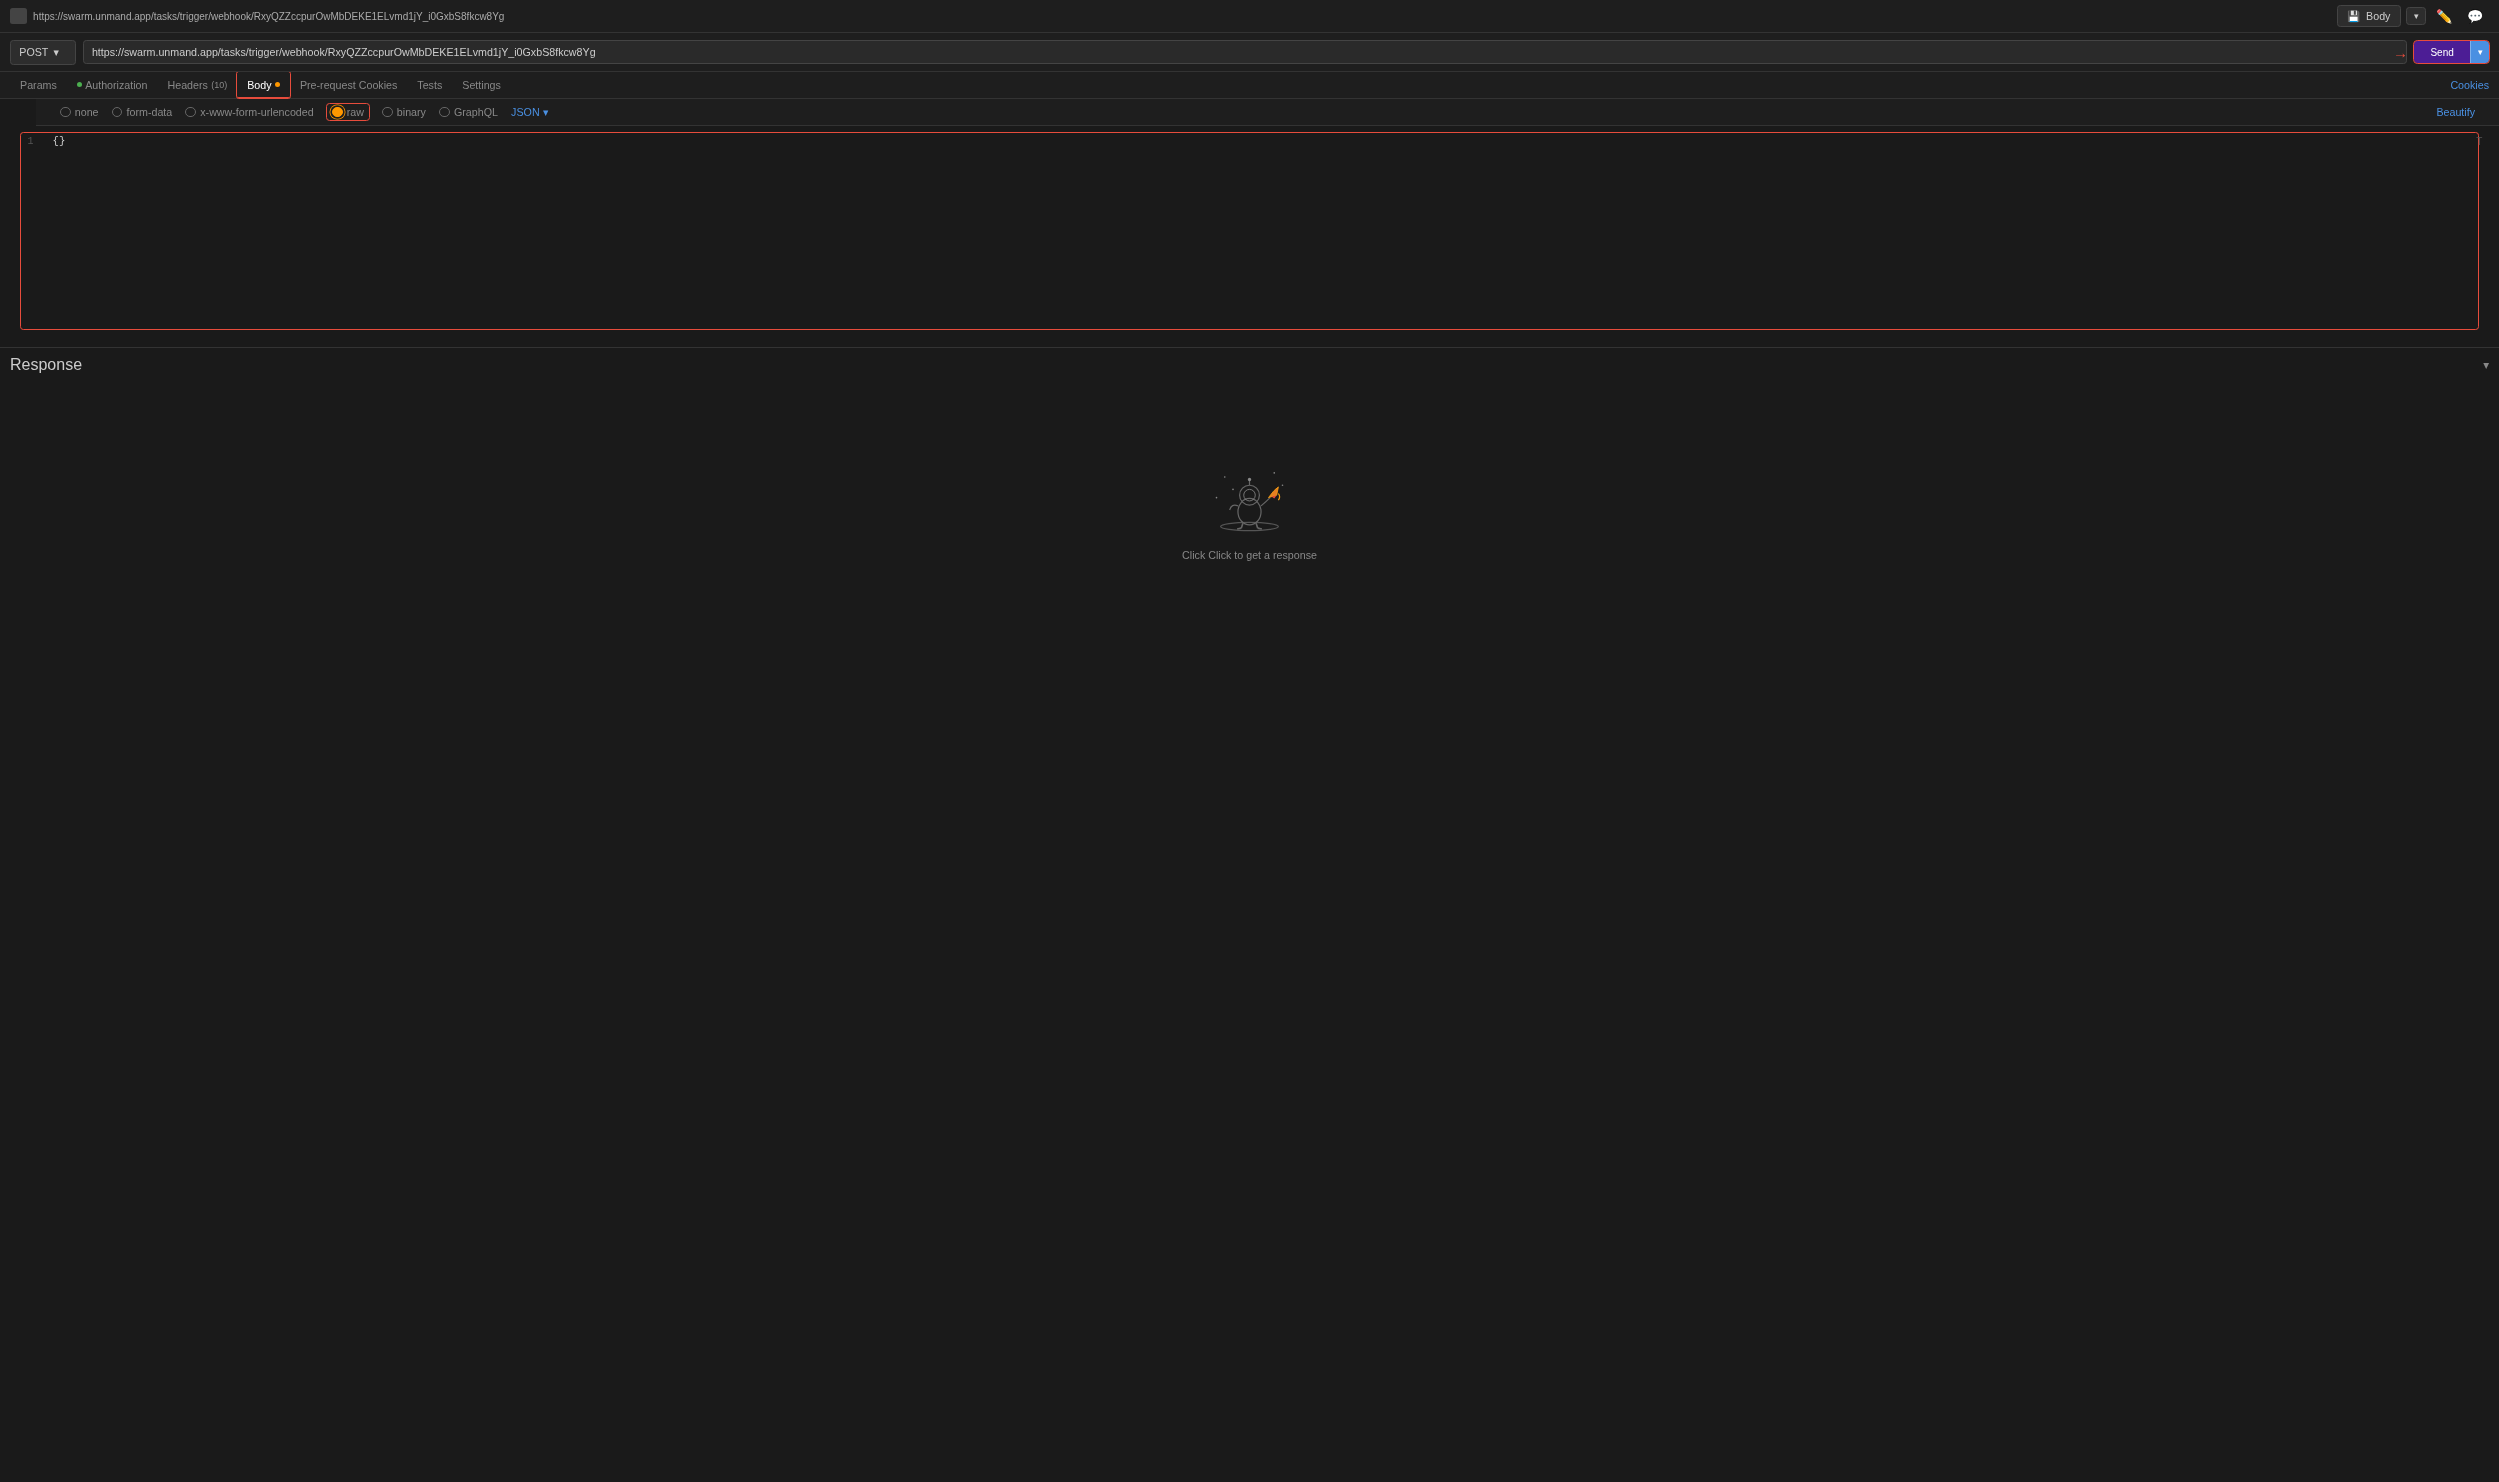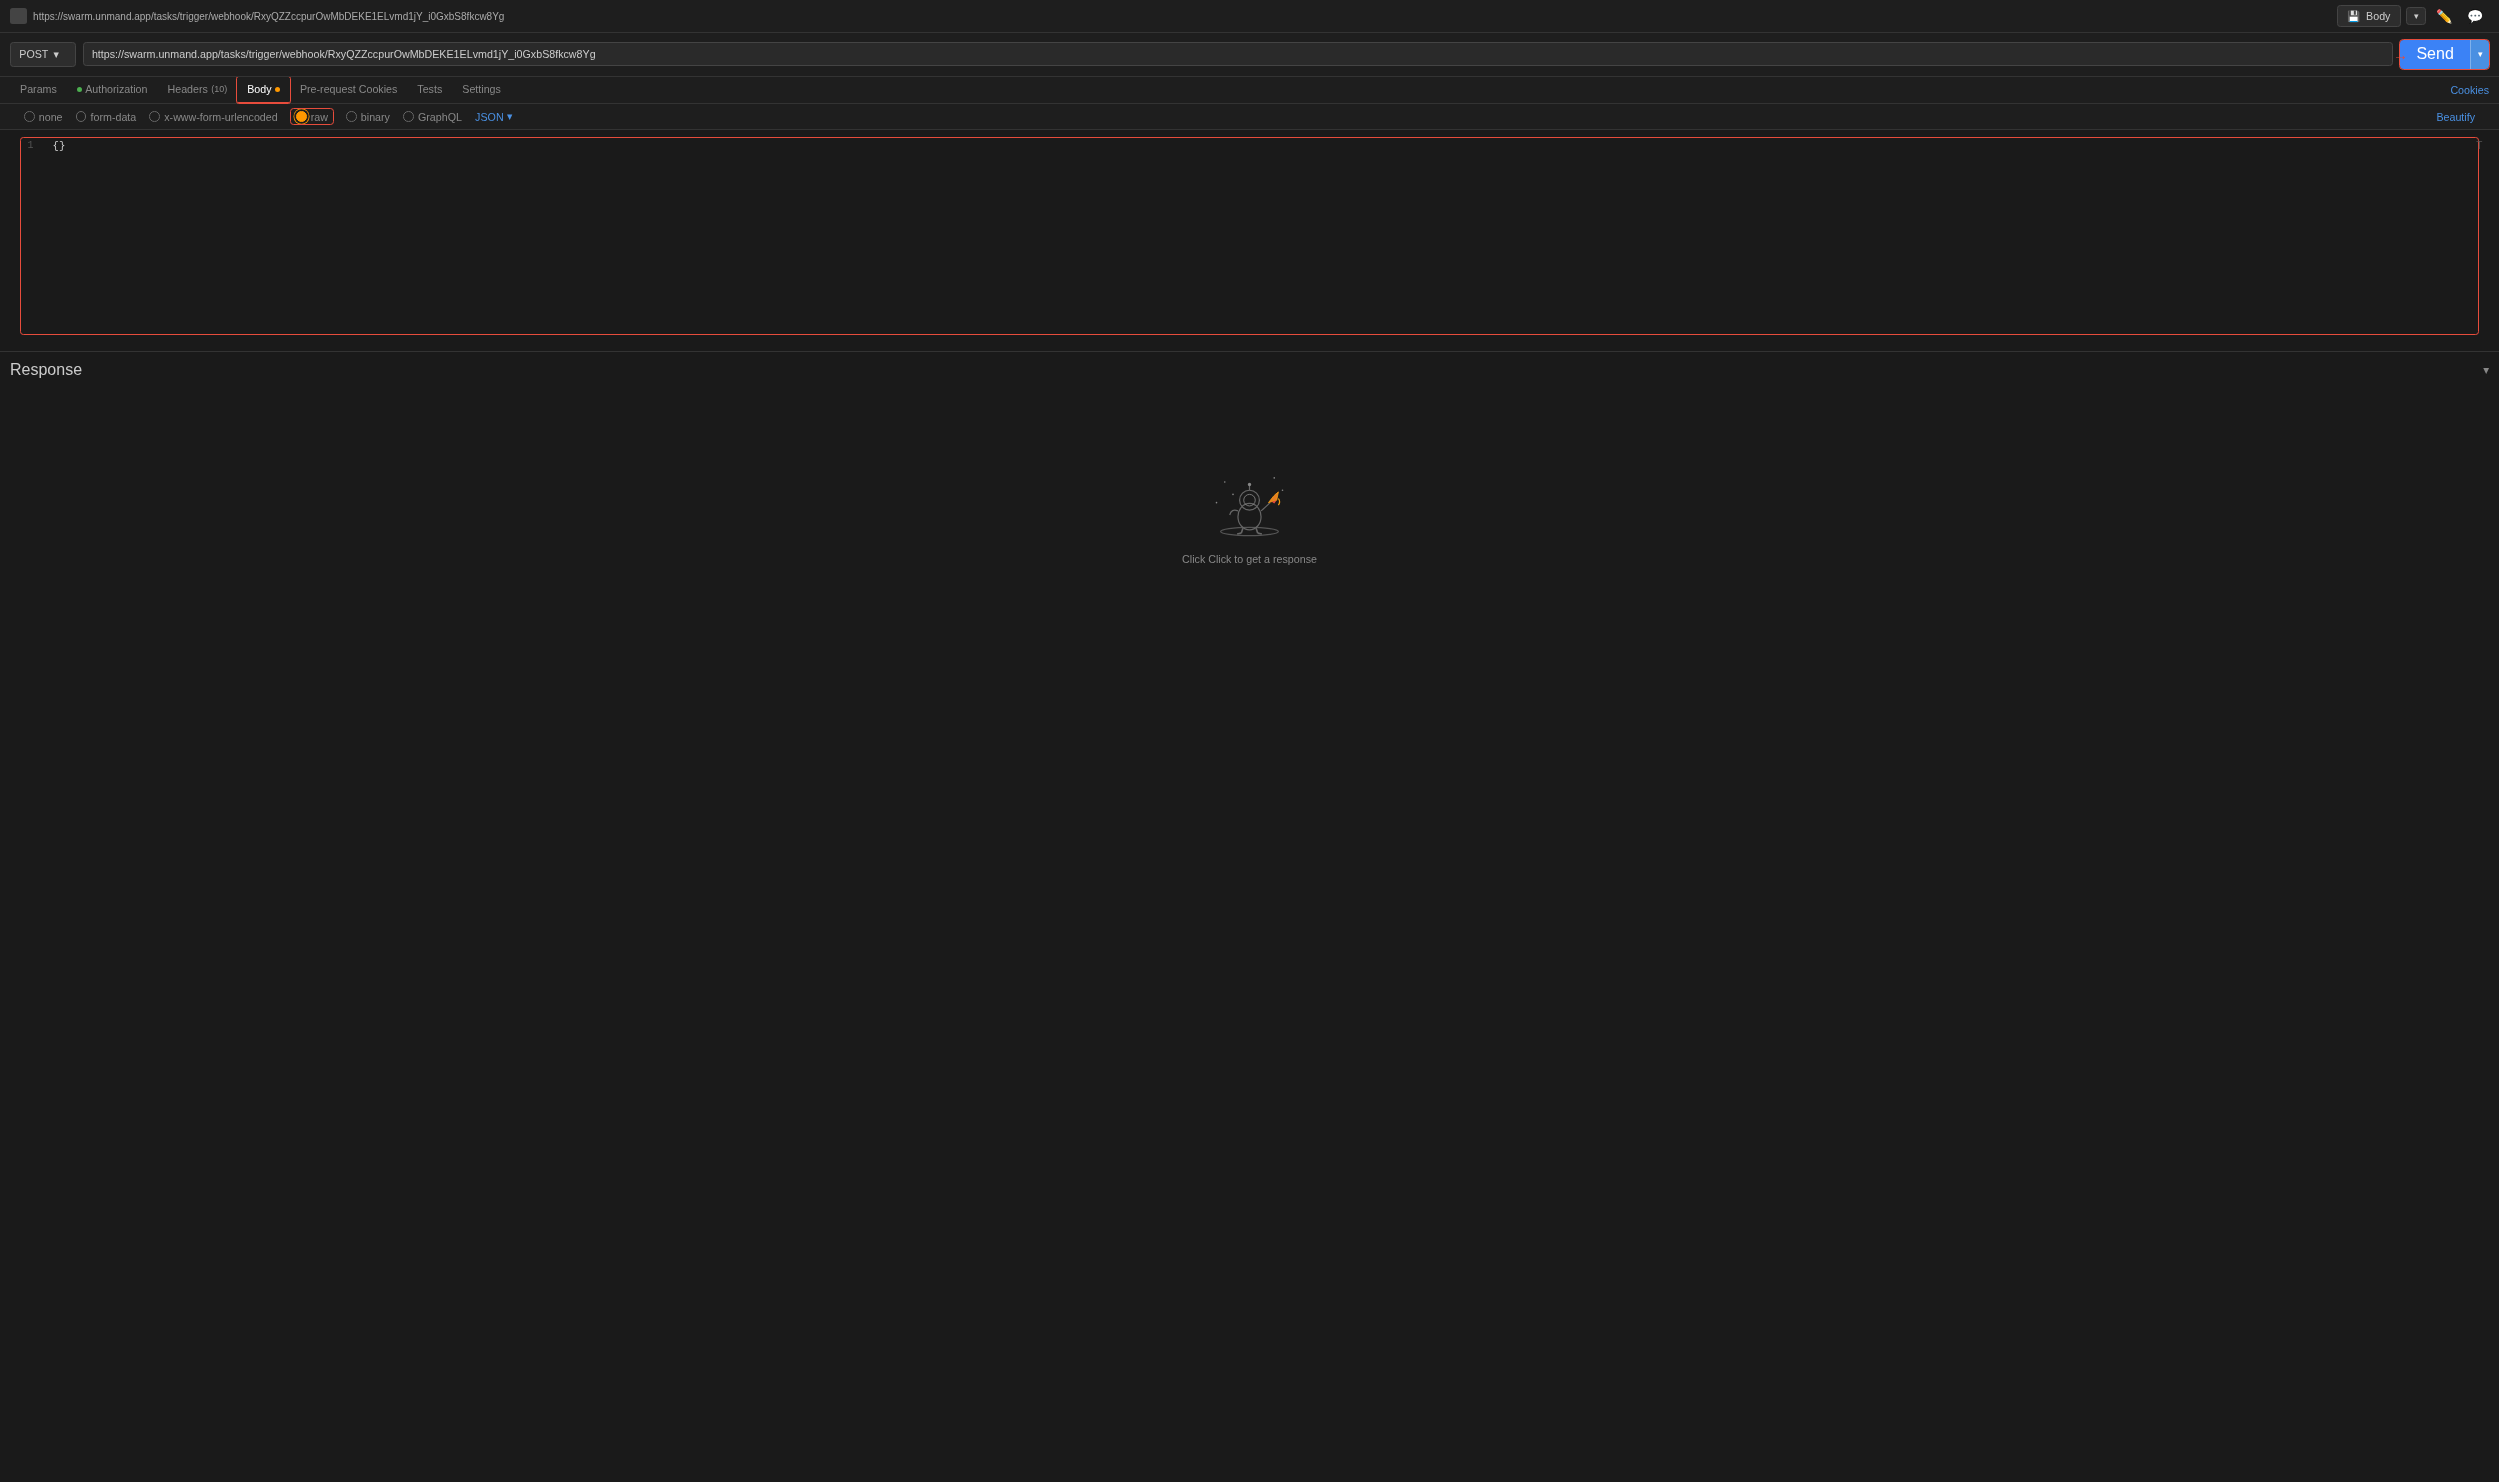--- a/index.html
+++ b/index.html
@@ -108,27 +108,27 @@
       font-size: 15px;
       position: absolute;
       right: 91px;
     }
     .send-btn-wrapper {
       display: flex;
       outline: 1.7px solid #e74c3c;
       border-radius: 3.3px;
     }
     .send-btn {
-      background: #3b82f6;
+      background: #4c1d95;
       border: none;
       color: white;
       padding: 5.8px 16.5px;
       border-radius: 3.3px 0 0 3.3px;
       cursor: pointer;
-      font-size: 16px;
+      font-size: 10px;
       font-weight: 500;
     }
     .send-arrow {
       background: #4a90e2;
       border: none;
       border-left: 0.8px solid rgba(255,255,255,0.3);
       color: white;
       padding: 5.8px 6.6px;
       border-radius: 0 3.3px 3.3px 0;
       cursor: pointer;
@@ -181,20 +181,21 @@
     }
 
     
     .body-options {
       display: flex;
       align-items: center;
       padding: 5px 24px;
       background: #1e1e1e;
       border-bottom: 0.8px solid #333;
       gap: 13.2px;
+      margin-left: 36px;
     }
     .radio-option {
       display: flex;
       align-items: center;
       gap: 4.1px;
       color: #888;
       cursor: pointer;
       font-size: 10.7px;
     }
     .radio-circle {

